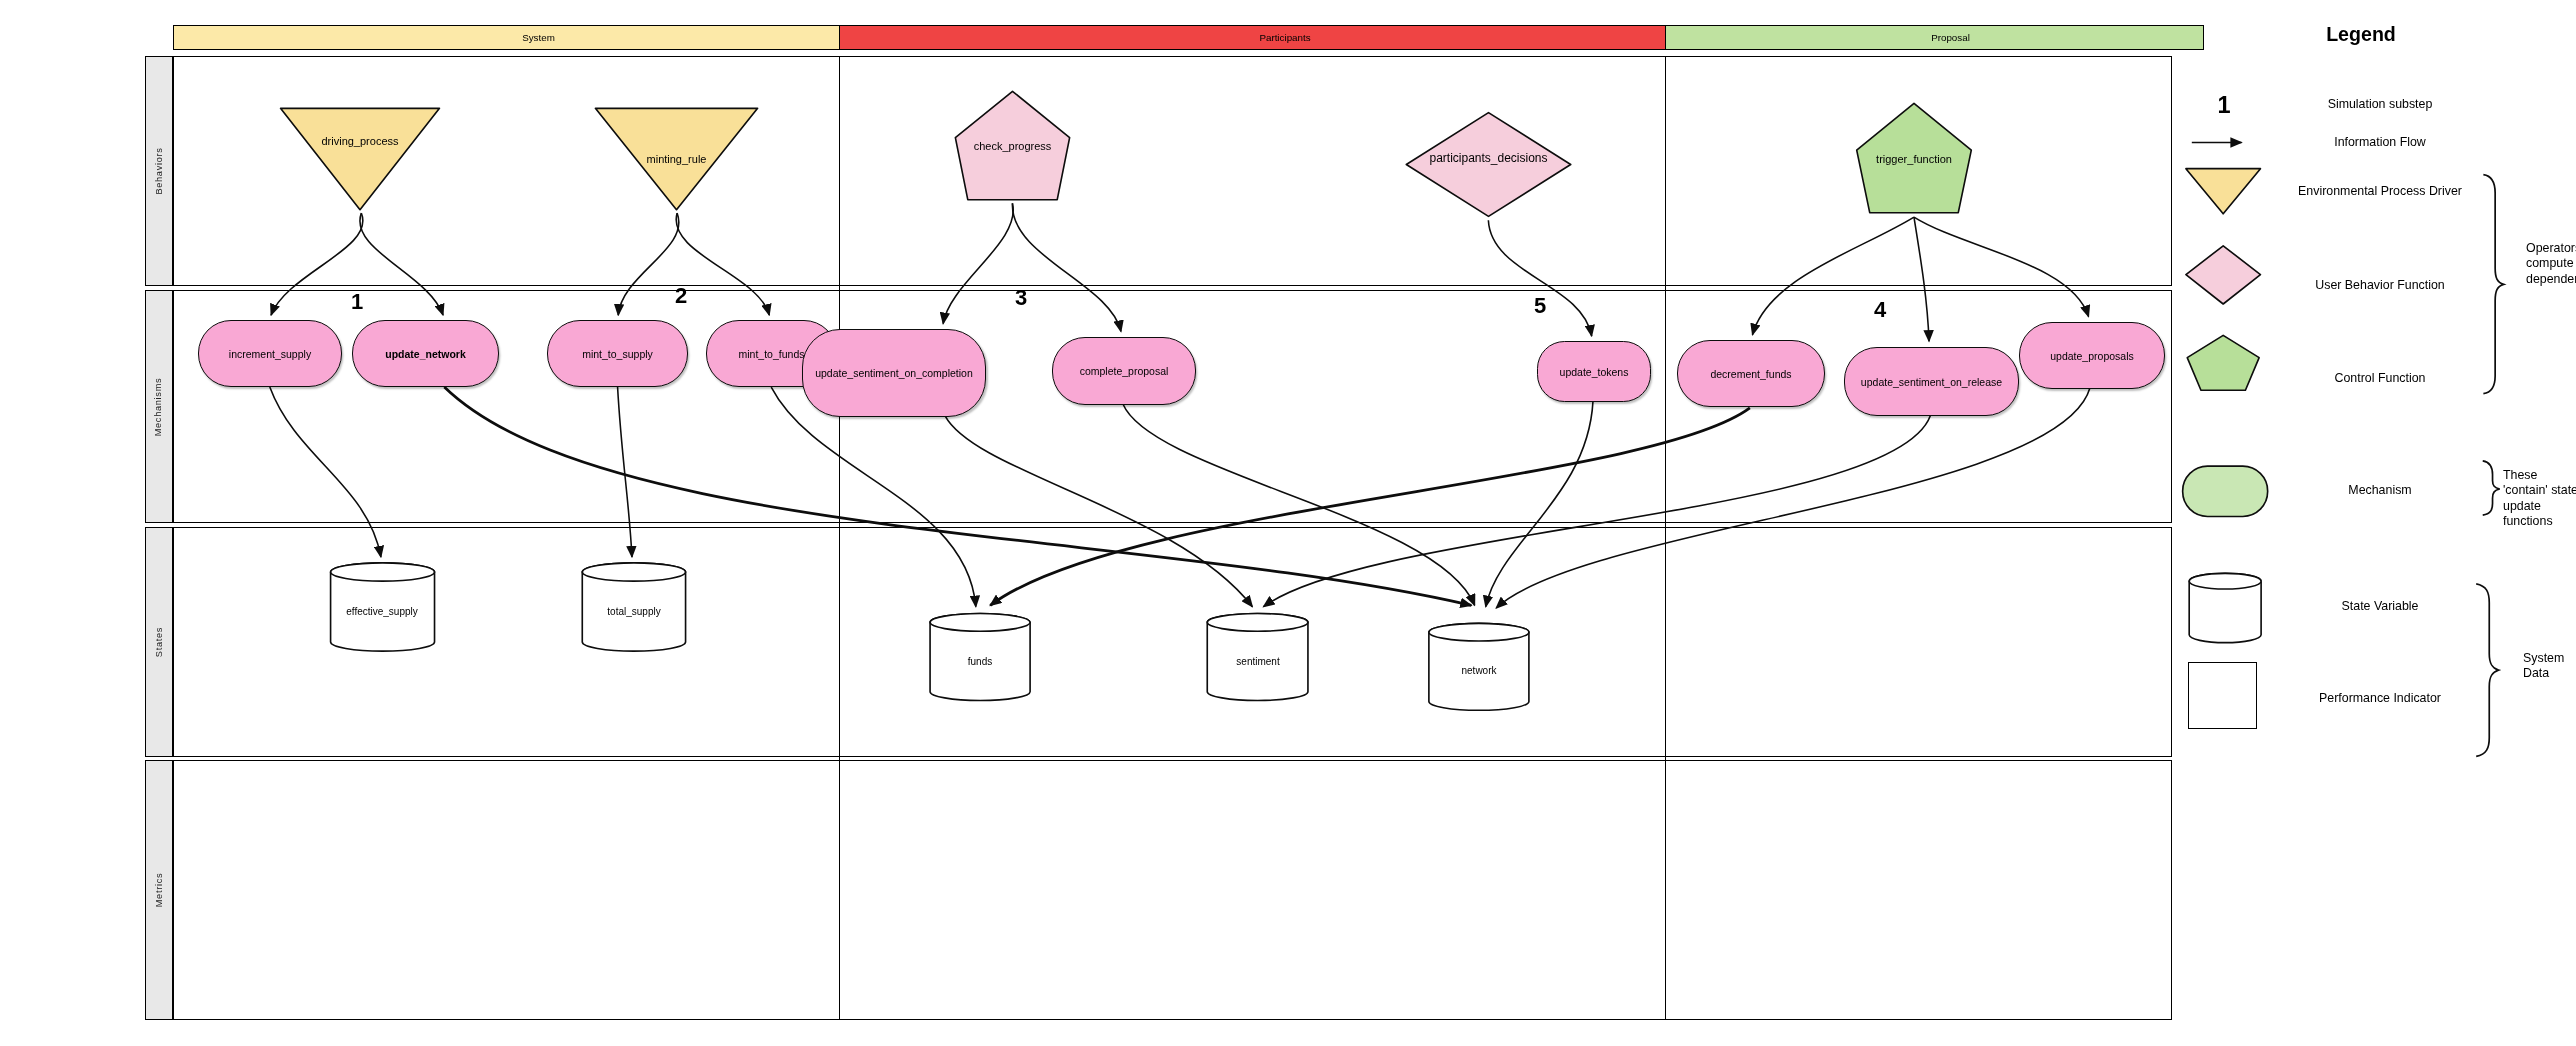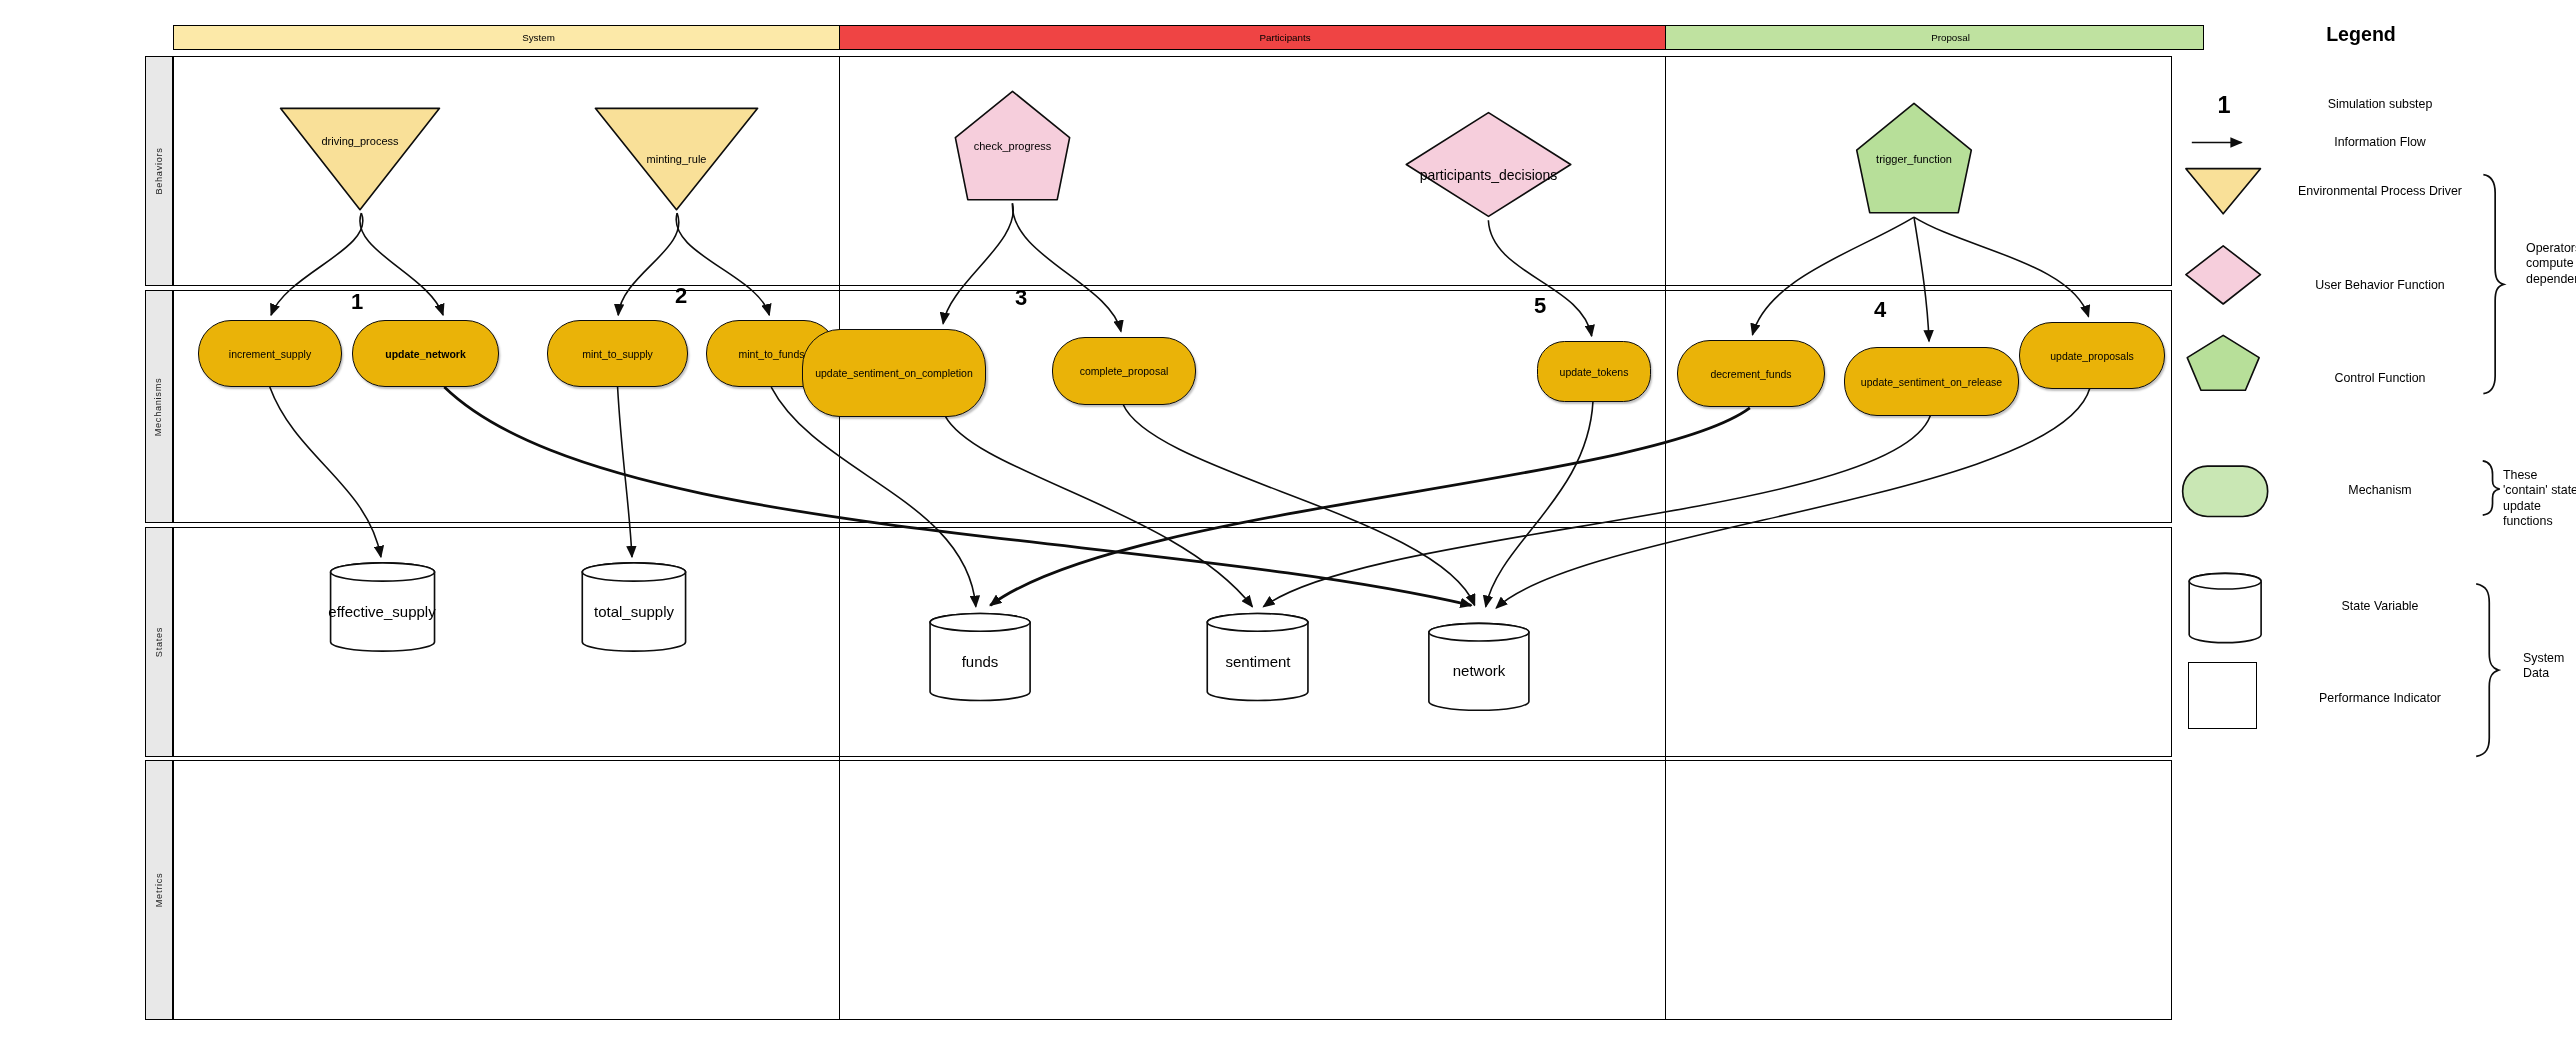--- a/index.html
+++ b/index.html
@@ -16,25 +16,25 @@
   .b-states{top:527px;height:228px;}
   .b-metrics{top:760px;height:258px;}
   .vline{position:absolute;width:1.3px;background:#000;top:56px;height:963px;}
   .strip{position:absolute;left:145px;width:25.5px;background:#E8E8E8;border:1.3px solid #000;
          display:flex;align-items:center;justify-content:center;}
   .strip span{transform:rotate(-90deg);white-space:nowrap;font-size:9.2px;letter-spacing:0.7px;color:#222;}
   
   .node{position:absolute;}
   .node svg{position:absolute;left:0;top:0;overflow:visible;}
   .nlabel{position:absolute;left:0;width:100%;text-align:center;font-size:11px;}
-  .mech{position:absolute;background:#eab308;border:1.6px solid #0d0d0d;border-radius:33px;
+  .mech{position:absolute;background:#f9a8d4;border:1.6px solid #0d0d0d;border-radius:33px;
         display:flex;align-items:center;justify-content:center;font-size:10.5px;
         box-shadow:1.3px 2px 2px rgba(0,0,0,0.25);}
   .substep{position:absolute;transform:translate(-50%,-50%);font-size:22px;font-weight:bold;}
-  .cyl-label{position:absolute;transform:translate(-50%,-50%);font-size:15px;white-space:nowrap;}
+  .cyl-label{position:absolute;transform:translate(-50%,-50%);font-size:10px;white-space:nowrap;}
   
   .lg-title{position:absolute;left:2276px;top:23px;width:170px;text-align:center;font-size:19.6px;font-weight:bold;}
   .lg-label{position:absolute;left:2269px;width:222px;text-align:center;font-size:12.4px;line-height:15.7px;}
   .lg-one{position:absolute;transform:translate(-50%,-50%);font-size:23.5px;font-weight:bold;}
   .lg-note{position:absolute;font-size:12.4px;line-height:15.4px;}
   .square-icon{position:absolute;left:2188px;top:662px;width:67px;height:65px;background:#fff;border:1.6px solid #000;}
   svg.overlay{position:absolute;left:0;top:0;pointer-events:none;}
   svg .edge{fill:none;stroke:#0d0d0d;stroke-width:2.4;}
   svg .edge.thick{stroke-width:4.2;}
   svg .shape{stroke:#0d0d0d;stroke-width:2.5;stroke-linejoin:round;}
@@ -153,21 +153,21 @@
 <div class="node" style="left:954px;top:90px;width:117px;height:111px;">
   <svg width="117" height="111" viewBox="0 0 179 170">
       <polygon class="shape" fill="#F6CEDC" points="89.5,2 177,73 158,168 21,168 2,73"></polygon>
     </svg>
   <span class="nlabel" style="top:50px;">check_progress</span>
 </div>
 <div class="node" style="left:1405px;top:111px;width:167px;height:107px;">
   <svg width="167" height="107" viewBox="0 0 256 163">
       <polygon class="shape" fill="#F6CEDC" points="128,2 254,81.5 128,161 2,81.5"></polygon>
     </svg>
-  <span class="nlabel" style="top:56px;font-size:14px;">participants_decisions</span>
+  <span class="nlabel" style="top:40px;font-size:12px;">participants_decisions</span>
 </div>
 <div class="node" style="left:1855px;top:102px;width:118px;height:112px;">
   <svg width="118" height="112" viewBox="0 0 180 172">
       <polygon class="shape" fill="#B7DF99" points="90,2 178,74 158,170 22,170 2,74"></polygon>
     </svg>
   <span class="nlabel" style="top:51px;">trigger_function</span>
 </div>
 
 <div class="mech" style="left:198px;top:320px;width:142px;height:65px;">
     <span>increment_supply</span>

